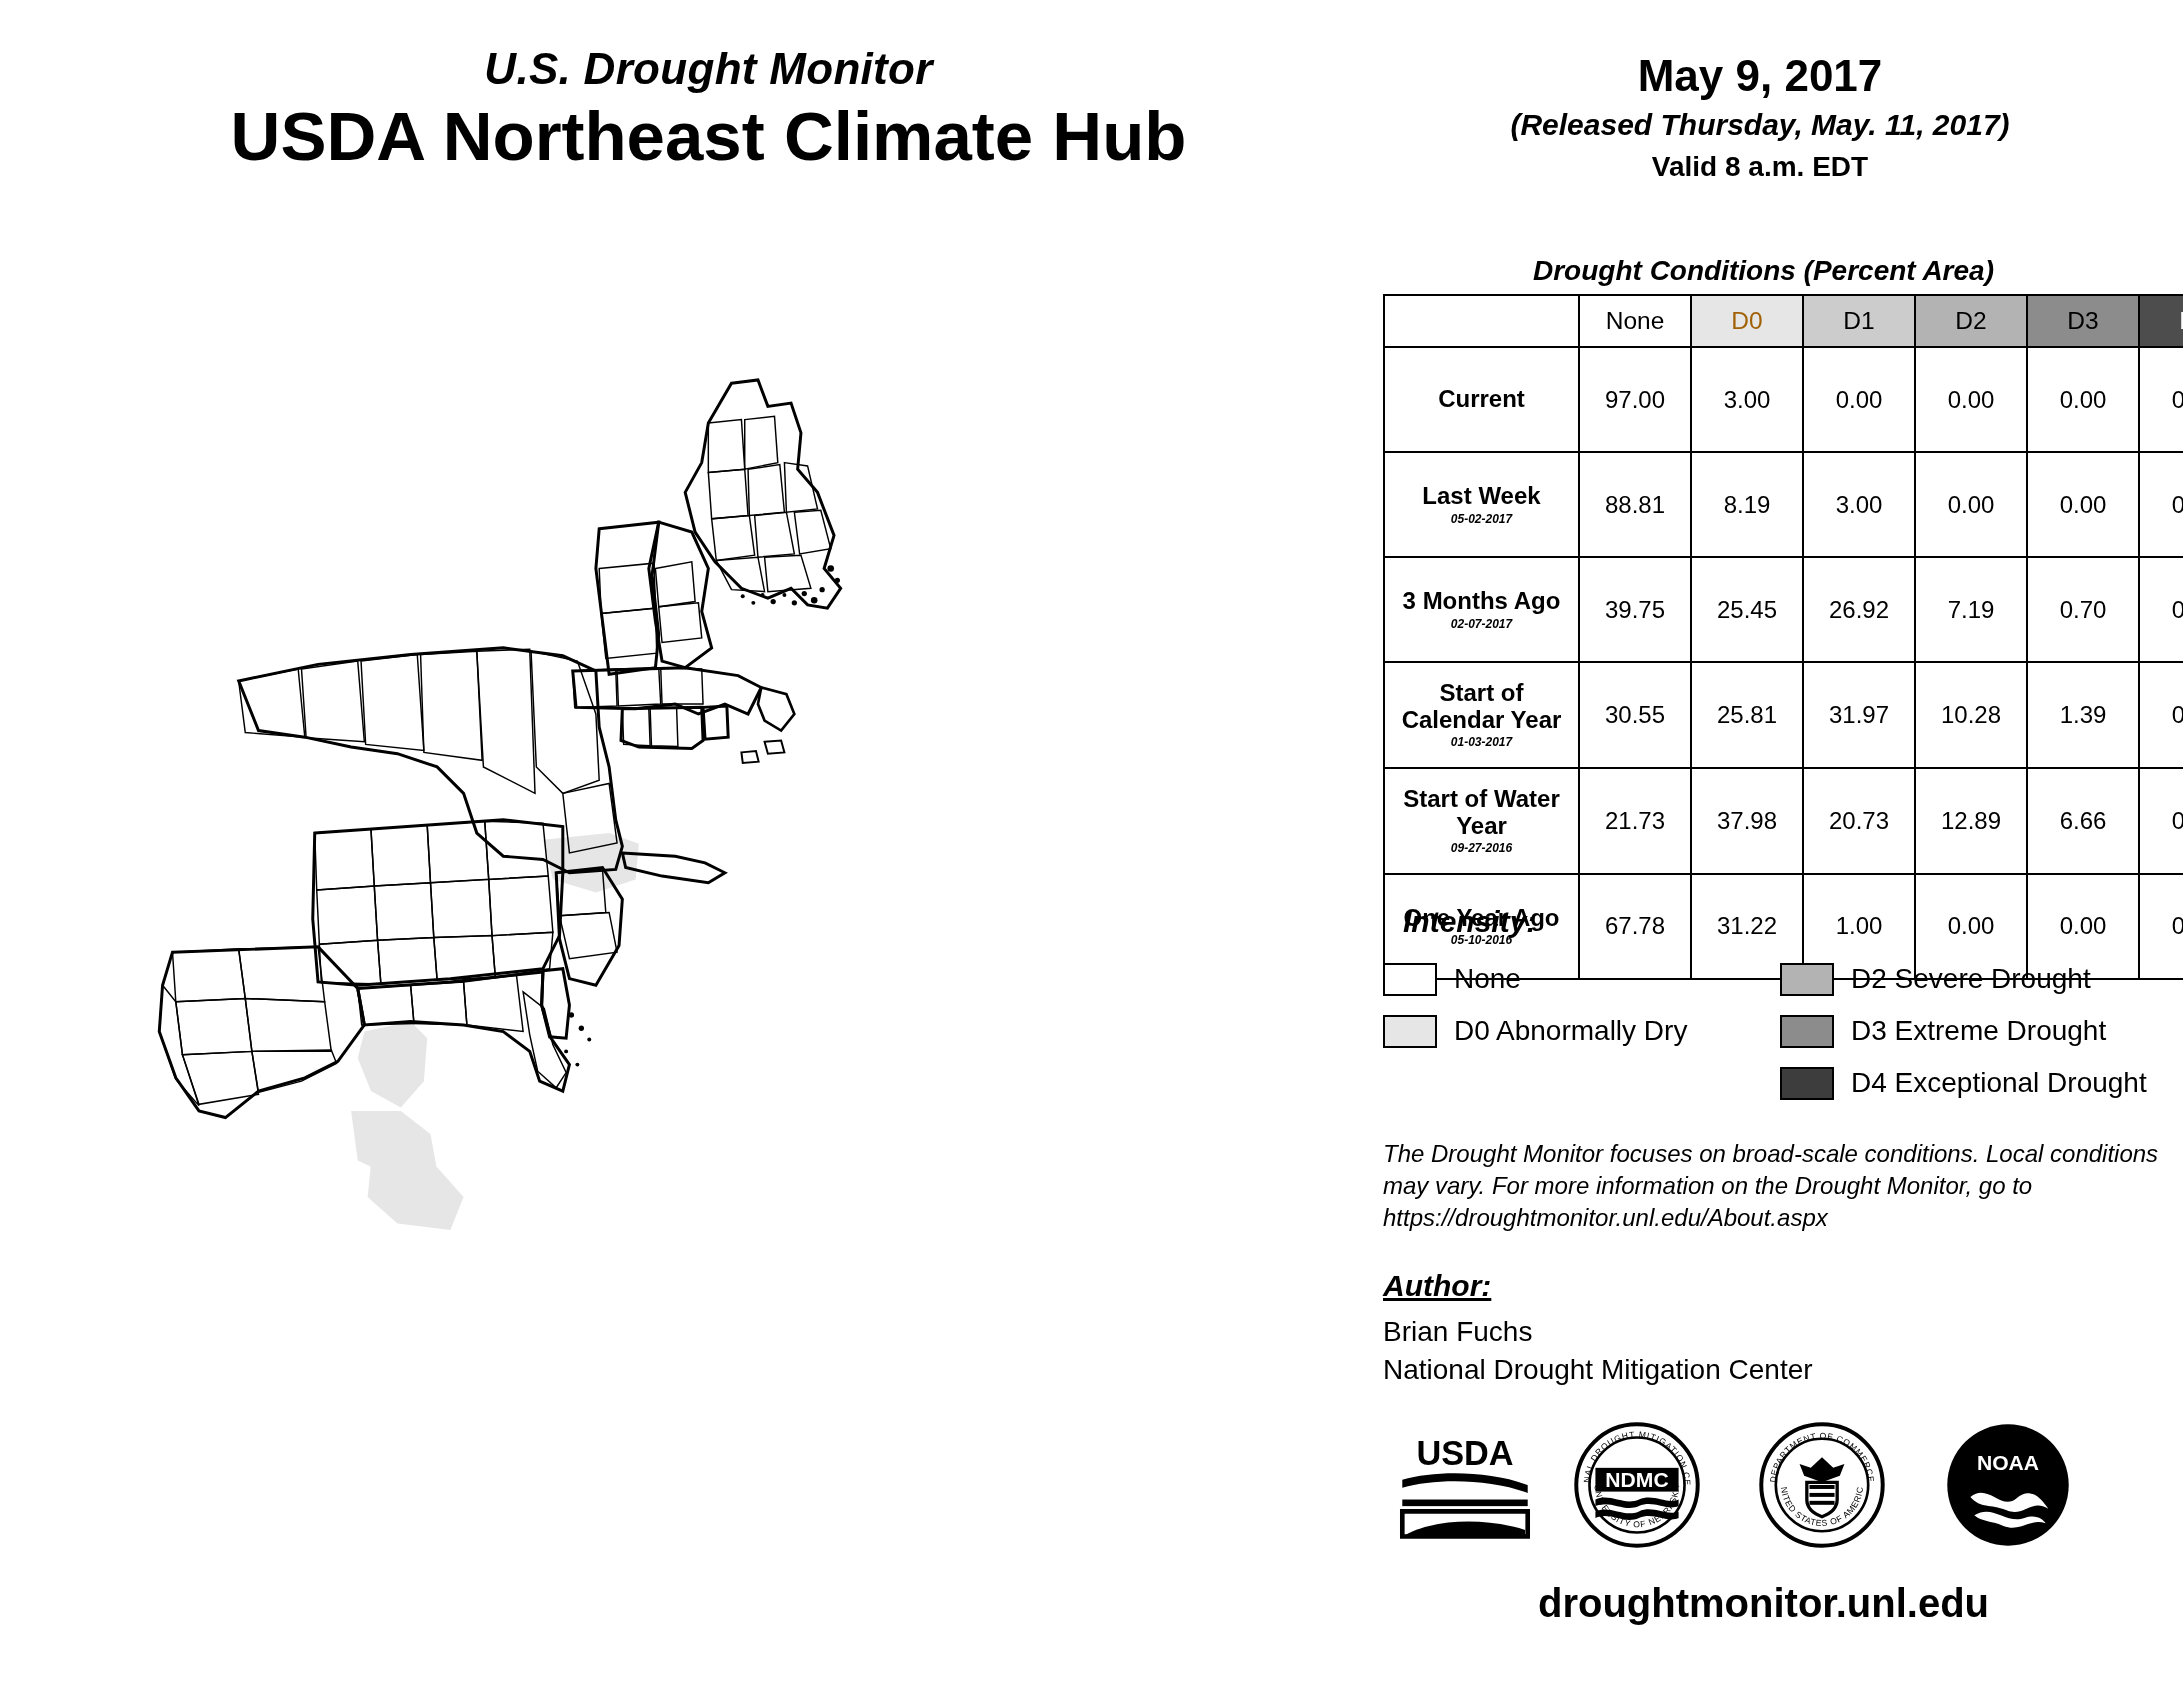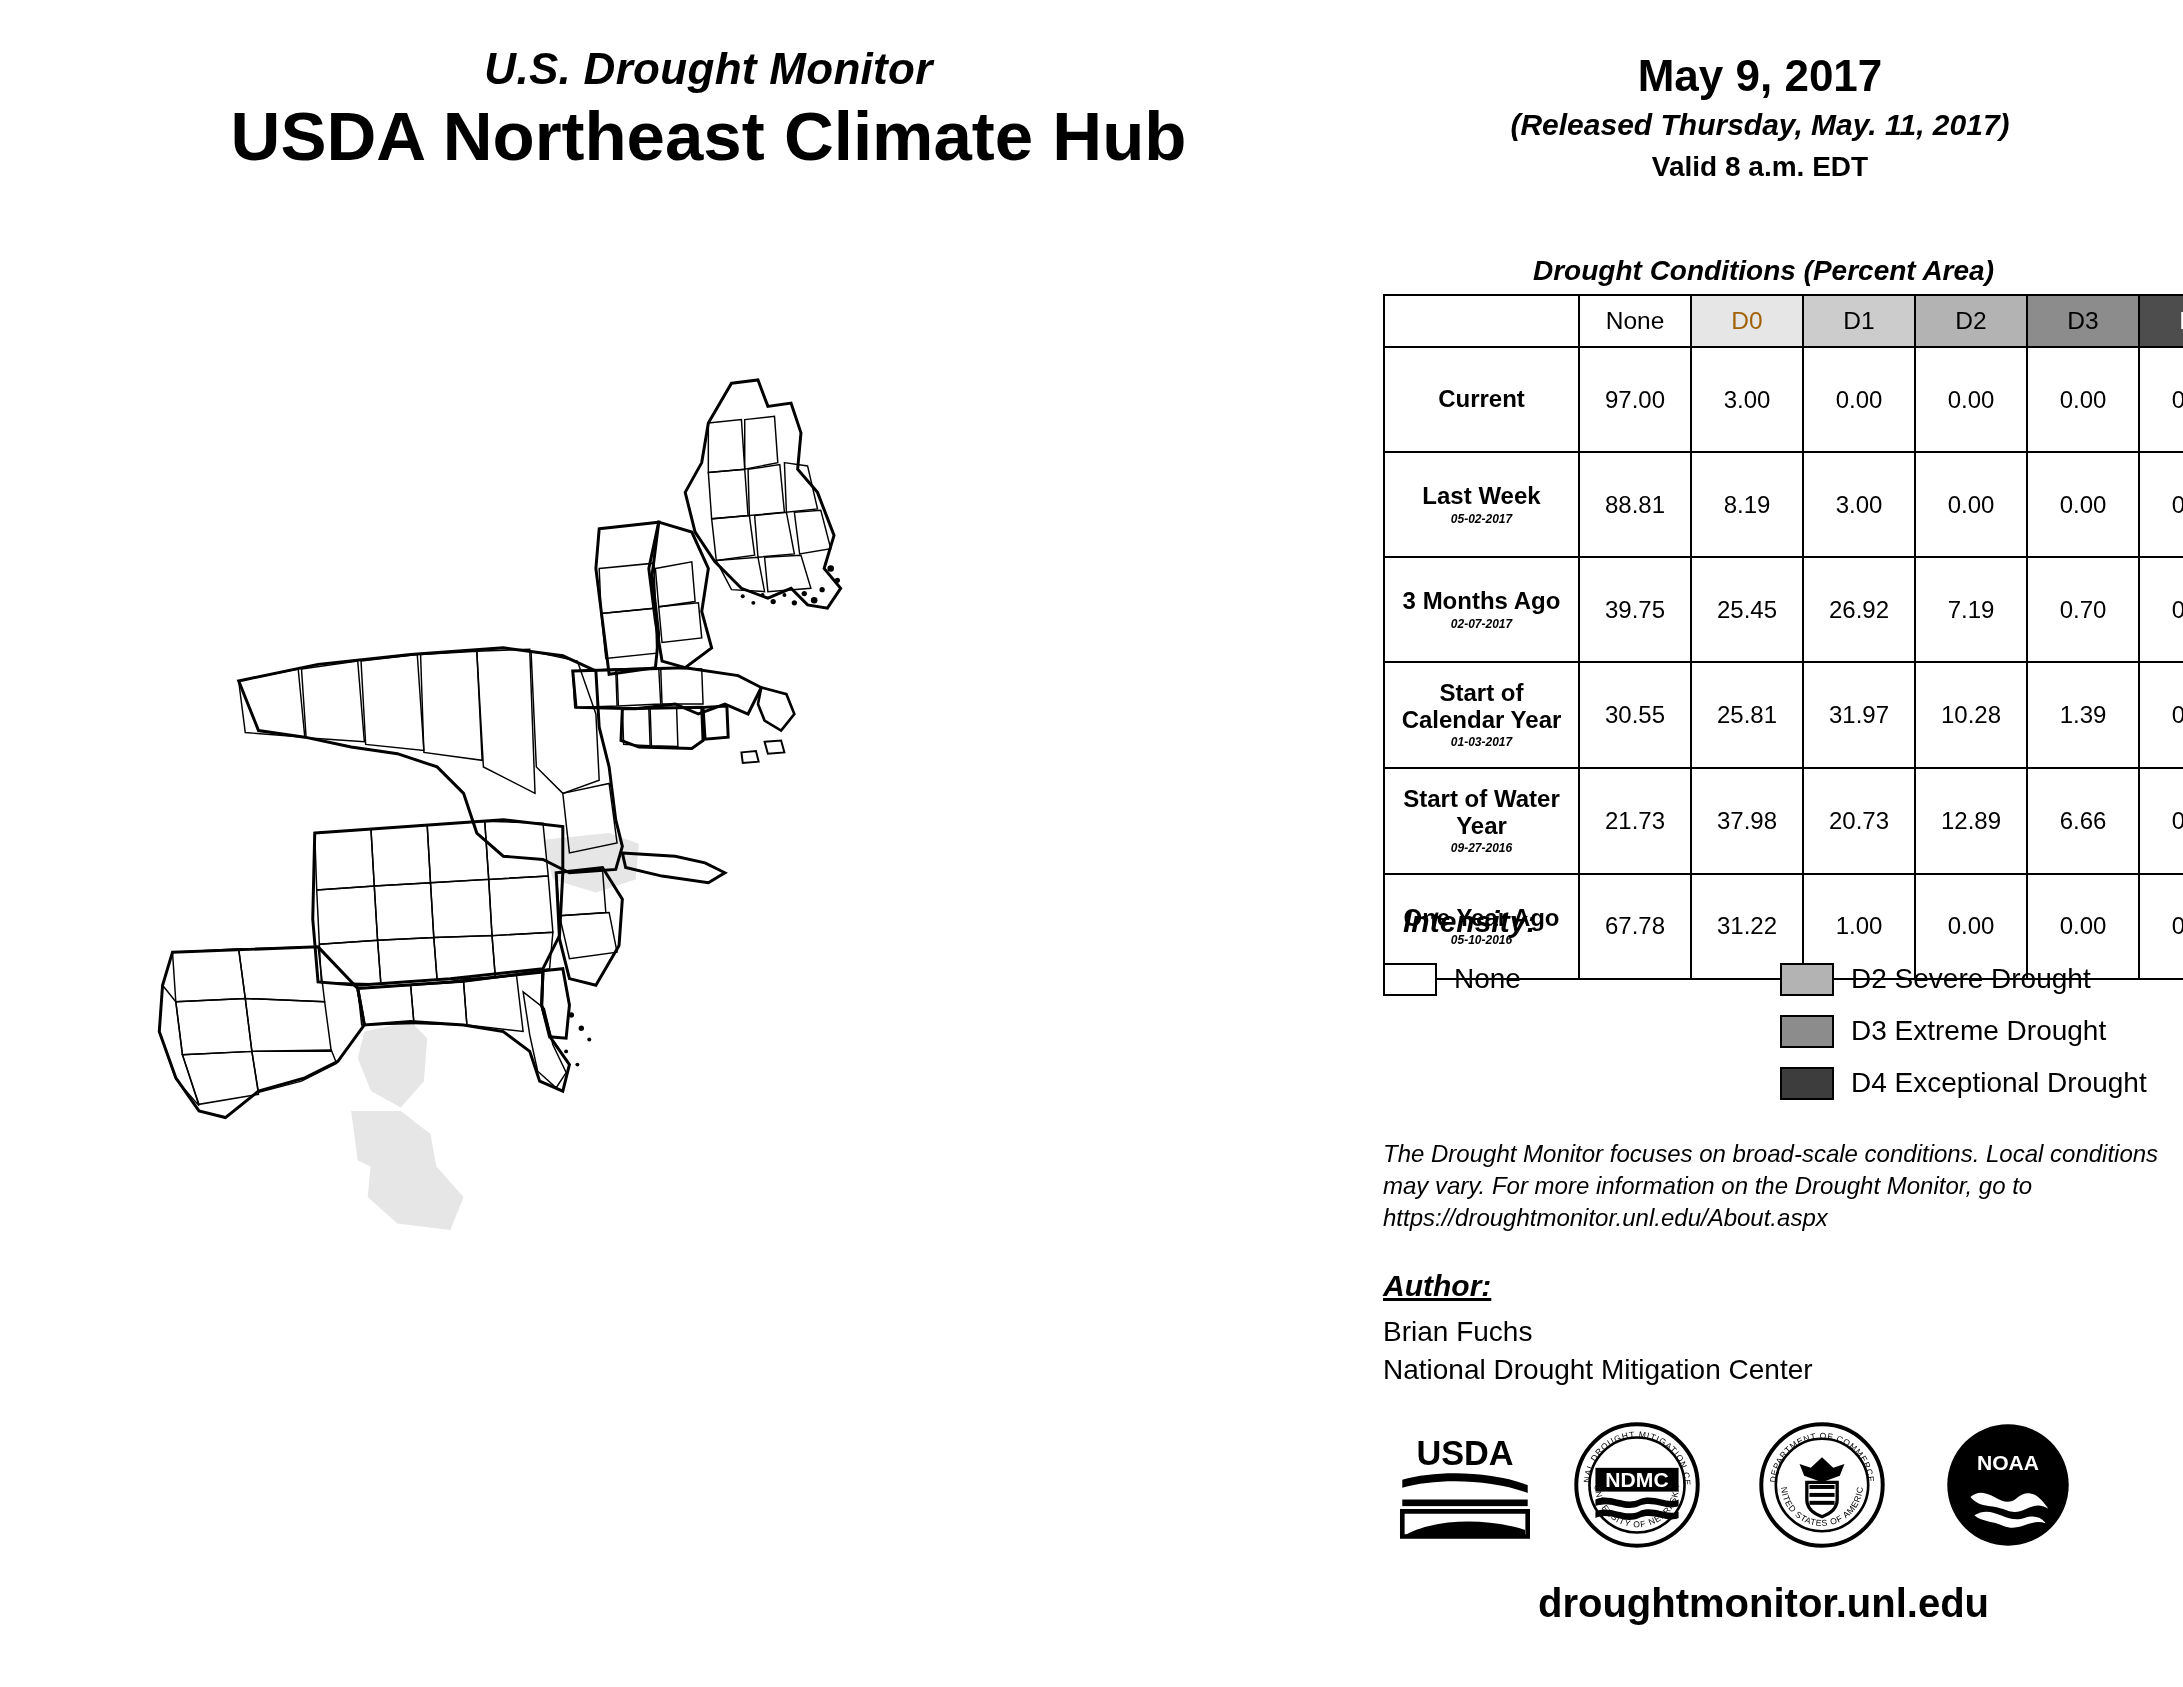--- a/index.html
+++ b/index.html
@@ -354,20 +354,24 @@
     </tr>
   </tbody>
 </table>
 
 <div class="intensity-title">Intensity:</div>
 <div class="legend">
   <div class="legend-col left">
     <div class="legend-item">
       <span class="swatch sw-none"></span>
       <span class="legend-label">None</span>
+    </div>
+    <div class="legend-item">
+      <span class="swatch sw-d0"></span>
+      <span class="legend-label">D0 Abnormally Dry</span>
     </div>
   </div>
   <div class="legend-col right">
     <div class="legend-item">
       <span class="swatch sw-d2"></span>
       <span class="legend-label">D2 Severe Drought</span>
     </div>
     <div class="legend-item">
       <span class="swatch sw-d3"></span>
       <span class="legend-label">D3 Extreme Drought</span>

